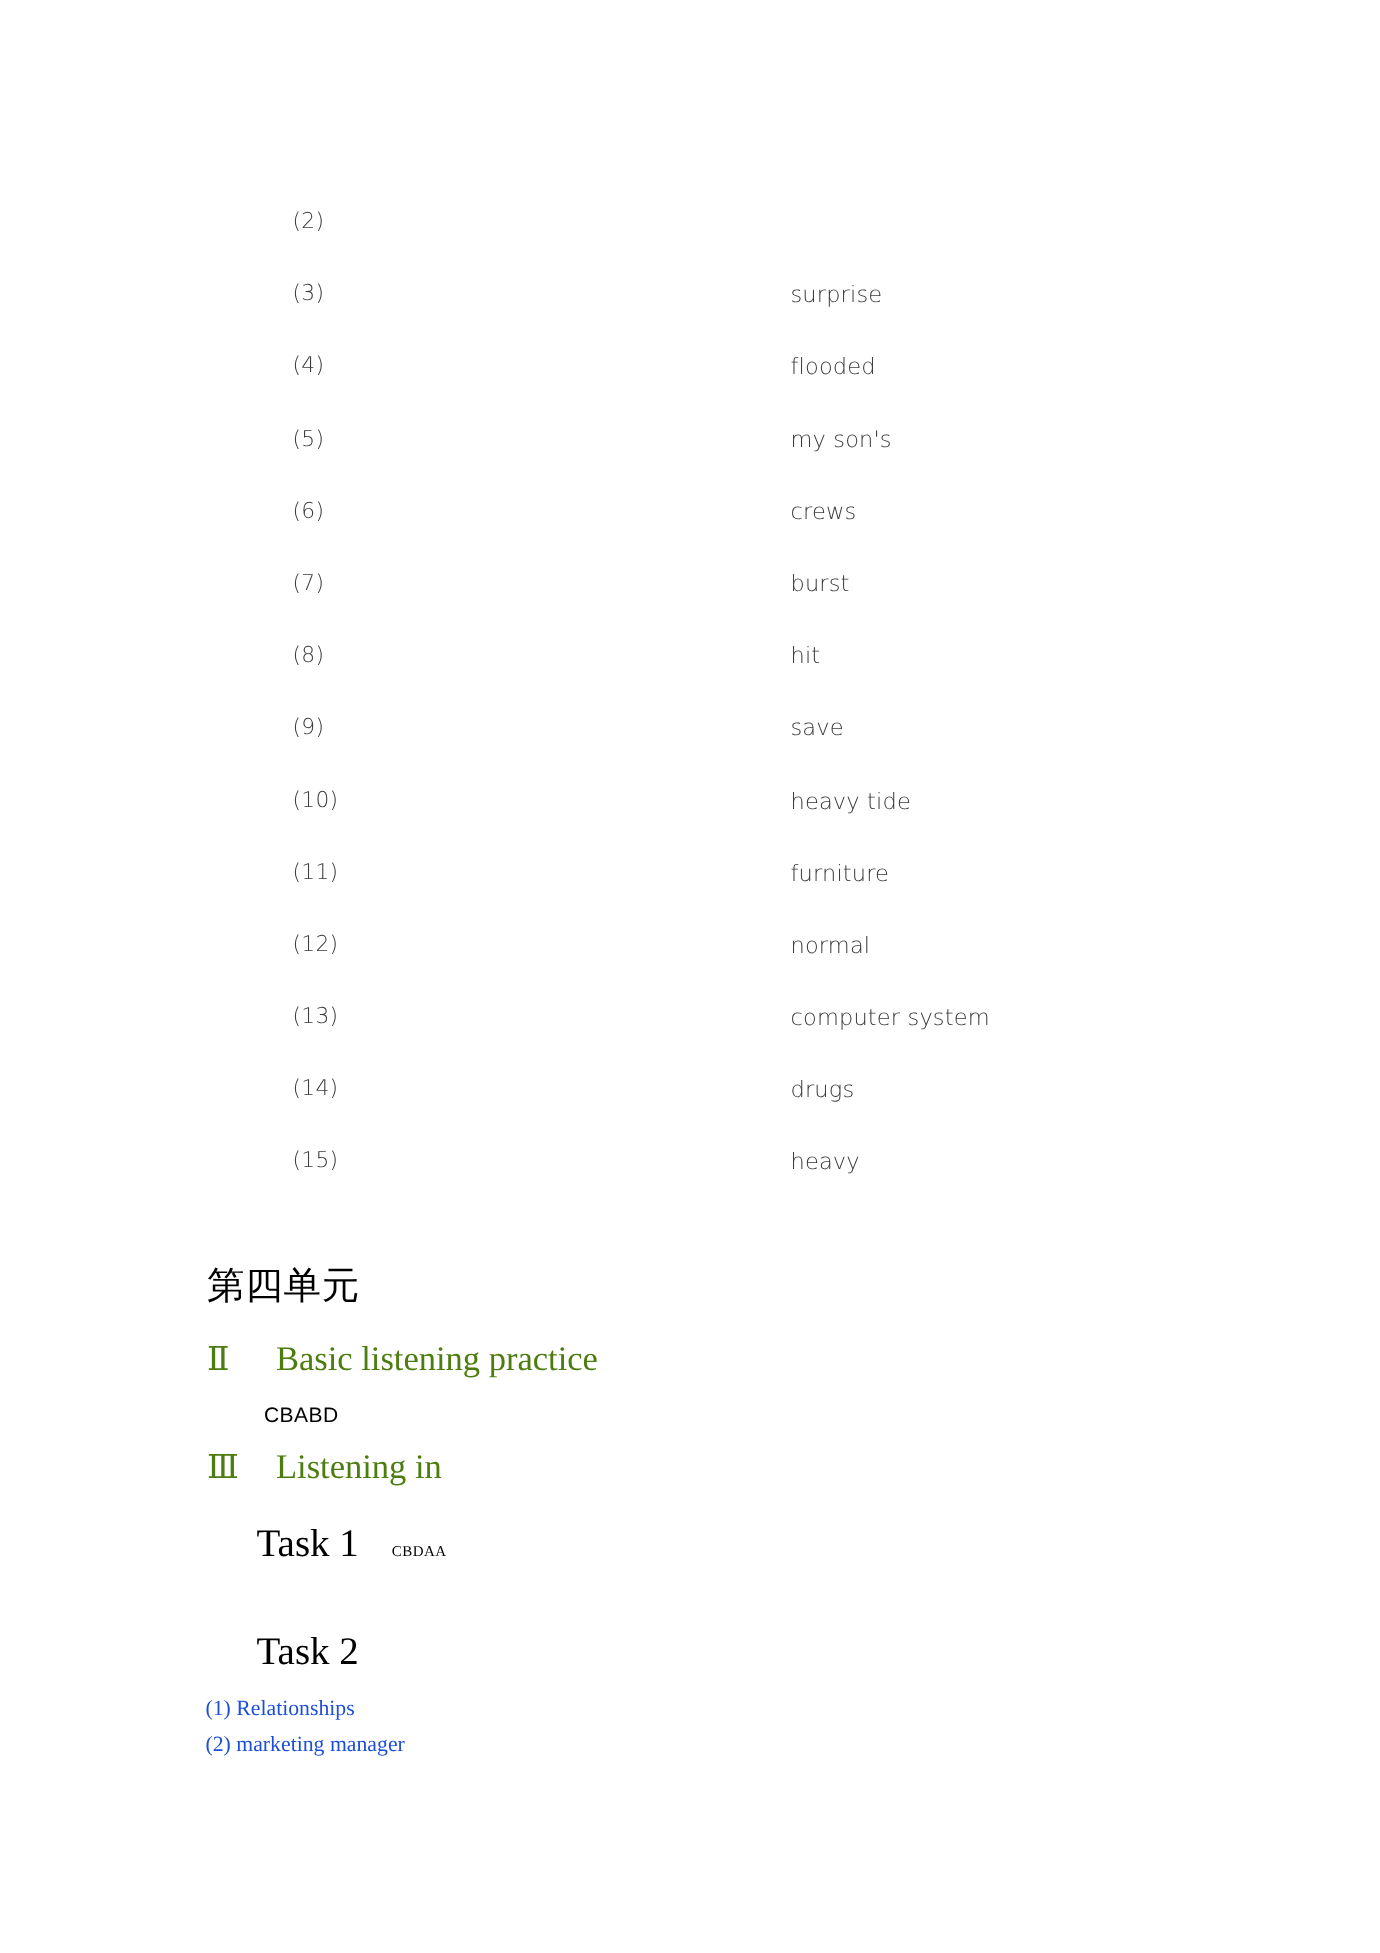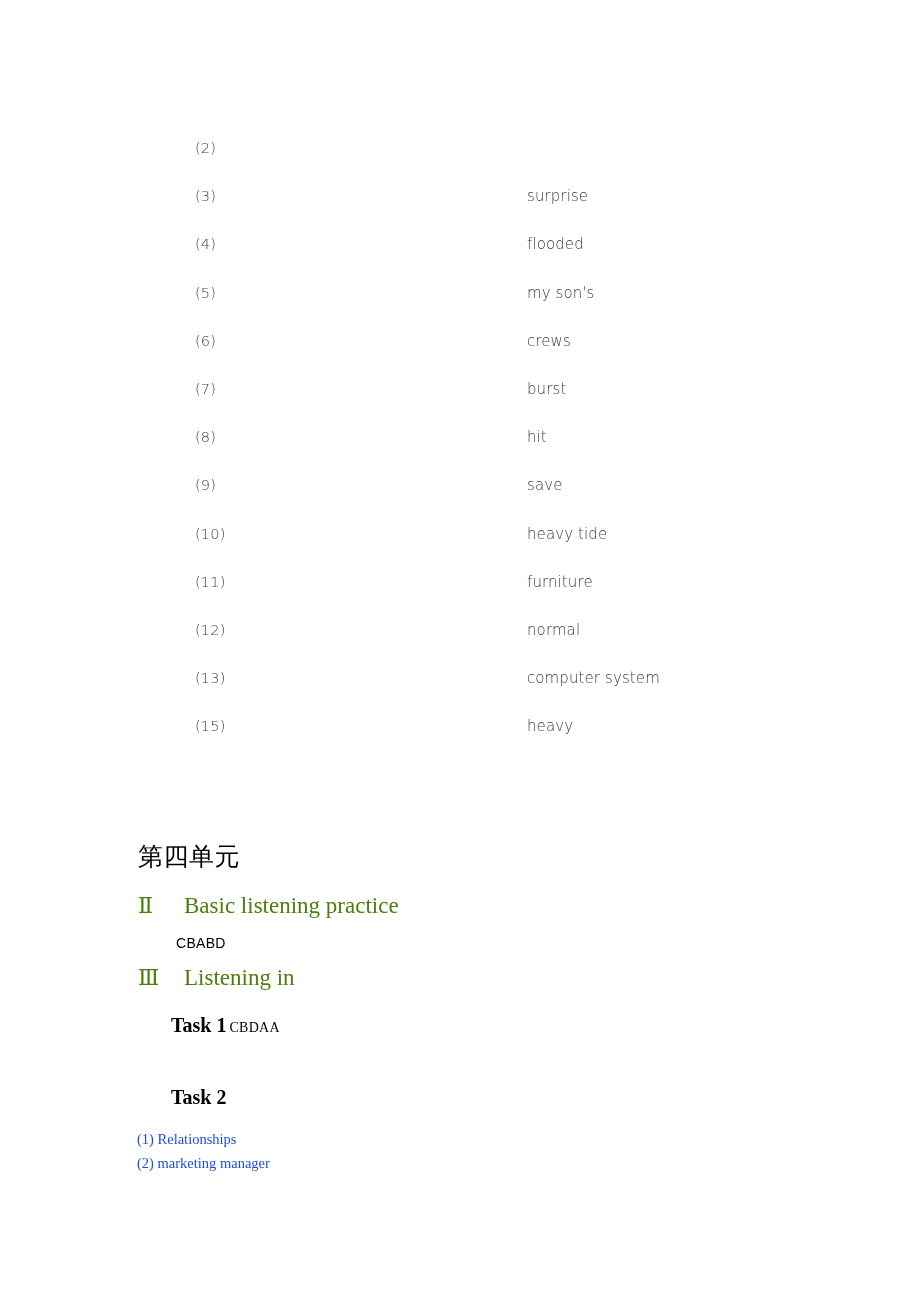--- a/index.html
+++ b/index.html
@@ -106,27 +106,26 @@
 
   
   .task-heading {
     position: absolute;
     left: 171px;
     white-space: nowrap;
     font-family: "Liberation Serif", "DejaVu Serif", serif;
     color: #000000;
   }
   .task-heading .task-label {
-    font-size: 20px;
-    font-weight: bold;
+    font-size: 26px;
   }
   .task-heading .task-answer {
-    font-size: 14px;
+    font-size: 10px;
     letter-spacing: 0.3px;
-    margin-left: 3px;
+    margin-left: 22px;
   }
   .task-1 { top: 1014px; }
   .task-2 { top: 1086px; }
 
   
   .task2-answers {
     position: absolute;
     left: 137px;
     top: 1127px;
     font-family: "Liberation Serif", "DejaVu Serif", serif;
@@ -197,20 +196,24 @@
     <div class="answer-row">
       <span class="answer-num">(12)</span>
       <span class="answer-val">normal</span>
     </div>
 
     <div class="answer-row">
       <span class="answer-num">(13)</span>
       <span class="answer-val">computer system</span>
     </div>
 
+    <div class="answer-row">
+      <span class="answer-num">(14)</span>
+      <span class="answer-val">drugs</span>
+    </div>
 
     <div class="answer-row">
       <span class="answer-num">(15)</span>
       <span class="answer-val">heavy</span>
     </div>
 
   </div>
 
   <div class="unit-title">第四单元</div>
 

